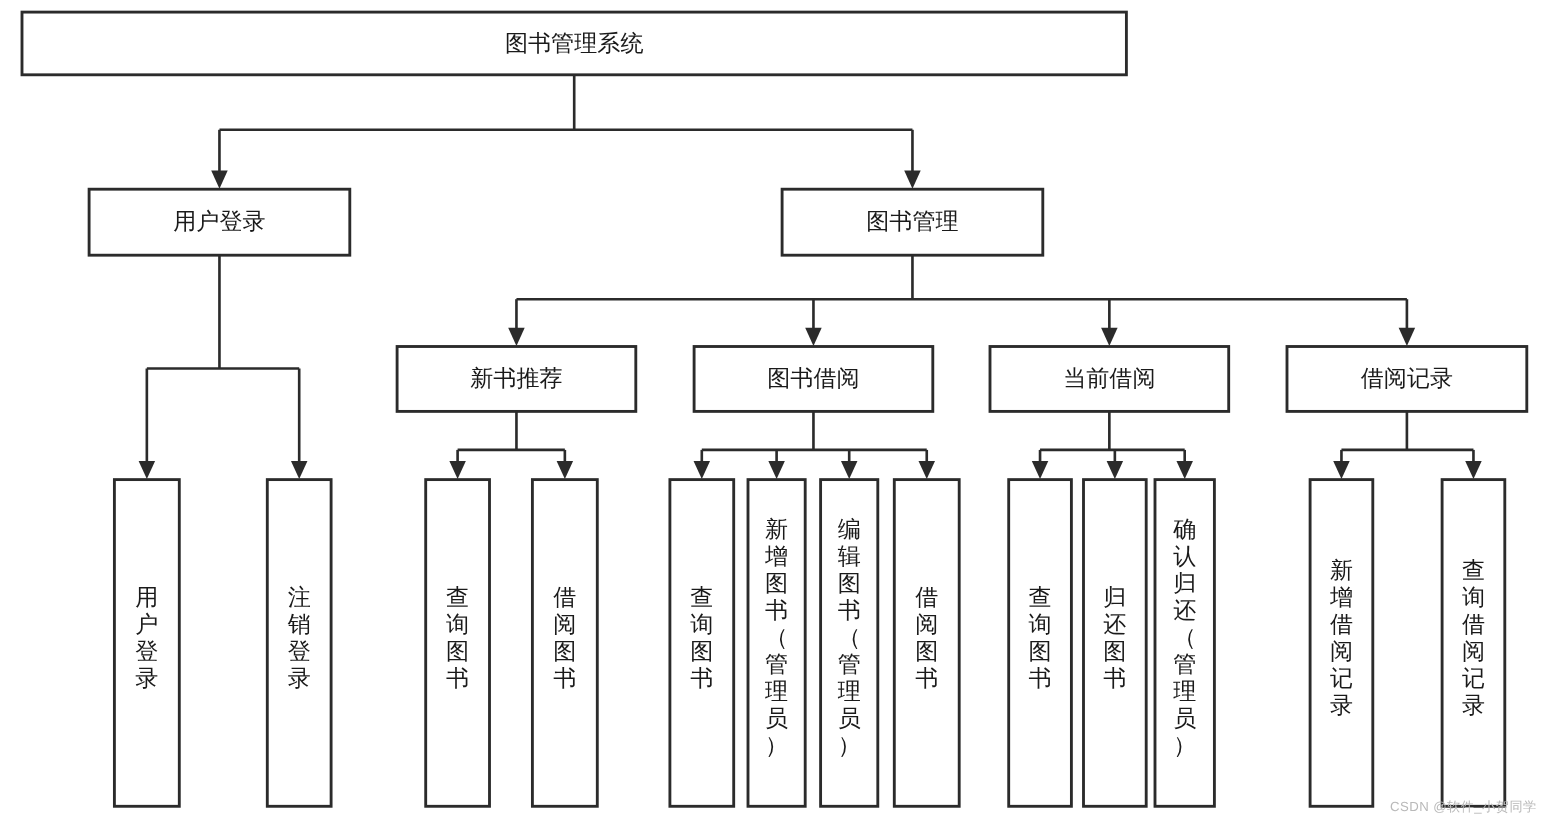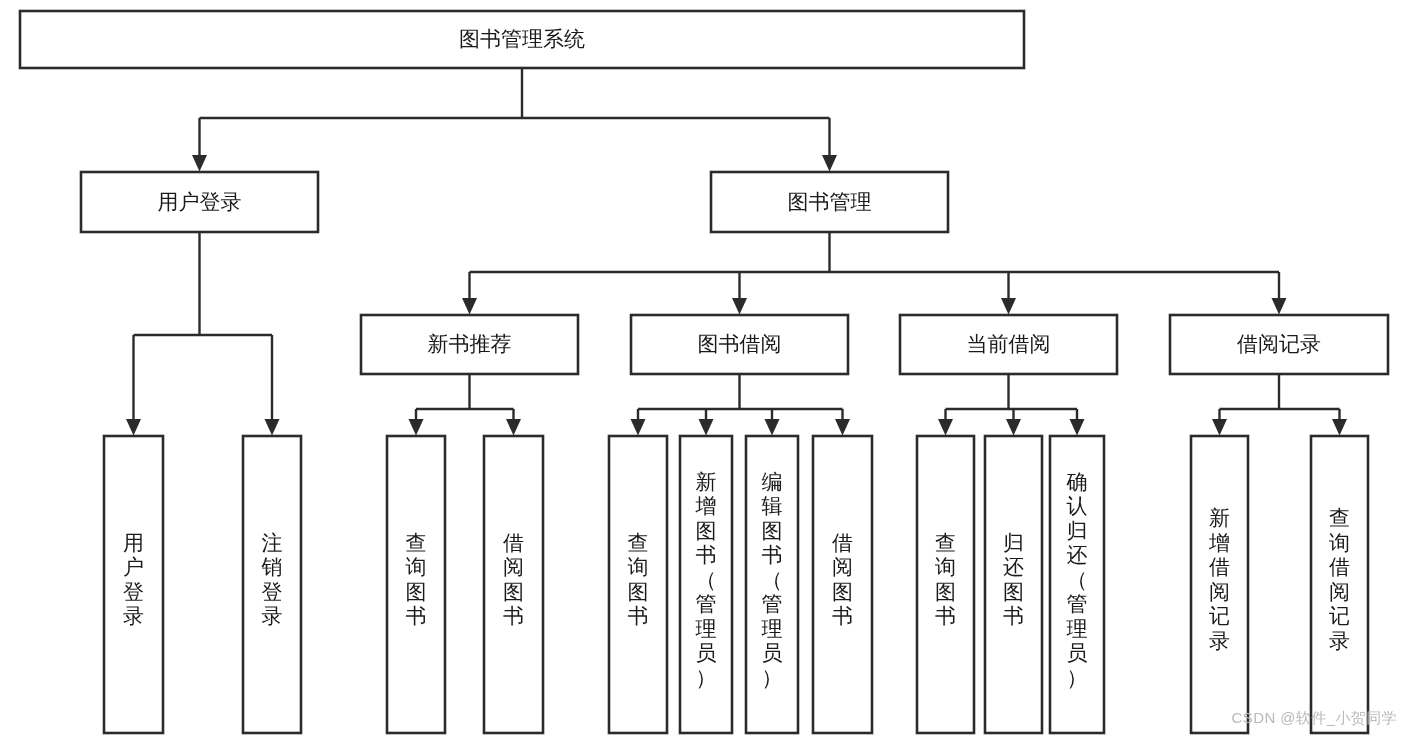--- a/index.html
+++ b/index.html
@@ -17,23 +17,23 @@
     font-family:"Liberation Sans","DejaVu Sans",sans-serif;
     font-size:21px;fill:#1a1a1a;
     text-anchor:middle;dominant-baseline:middle;
   }
   .leaf-label{
     font-family:"Liberation Sans","DejaVu Sans",sans-serif;
     font-size:21px;fill:#1a1a1a;
     text-anchor:middle;
   }
   .watermark{
-    position:absolute;right:8px;bottom:19px;
+    position:absolute;right:8px;bottom:5px;
     font-family:"Liberation Sans","DejaVu Sans",sans-serif;
-    font-size:15px;color:#b9b9b9;letter-spacing:0.4px;
+    font-size:12px;color:#b9b9b9;letter-spacing:0.4px;
     white-space:nowrap;pointer-events:none;user-select:none;text-align:center;
   }
 </style>
 </head>
 <body>
 
 <svg id="diagram" viewBox="0 0 1405 747">
   <defs>
     <marker id="arw" markerWidth="14" markerHeight="16" refX="1" refY="8" orient="auto" markerUnits="userSpaceOnUse">
       <path class="arrow-head" d="M0,0 L14,0 L7,16 Z"></path>

